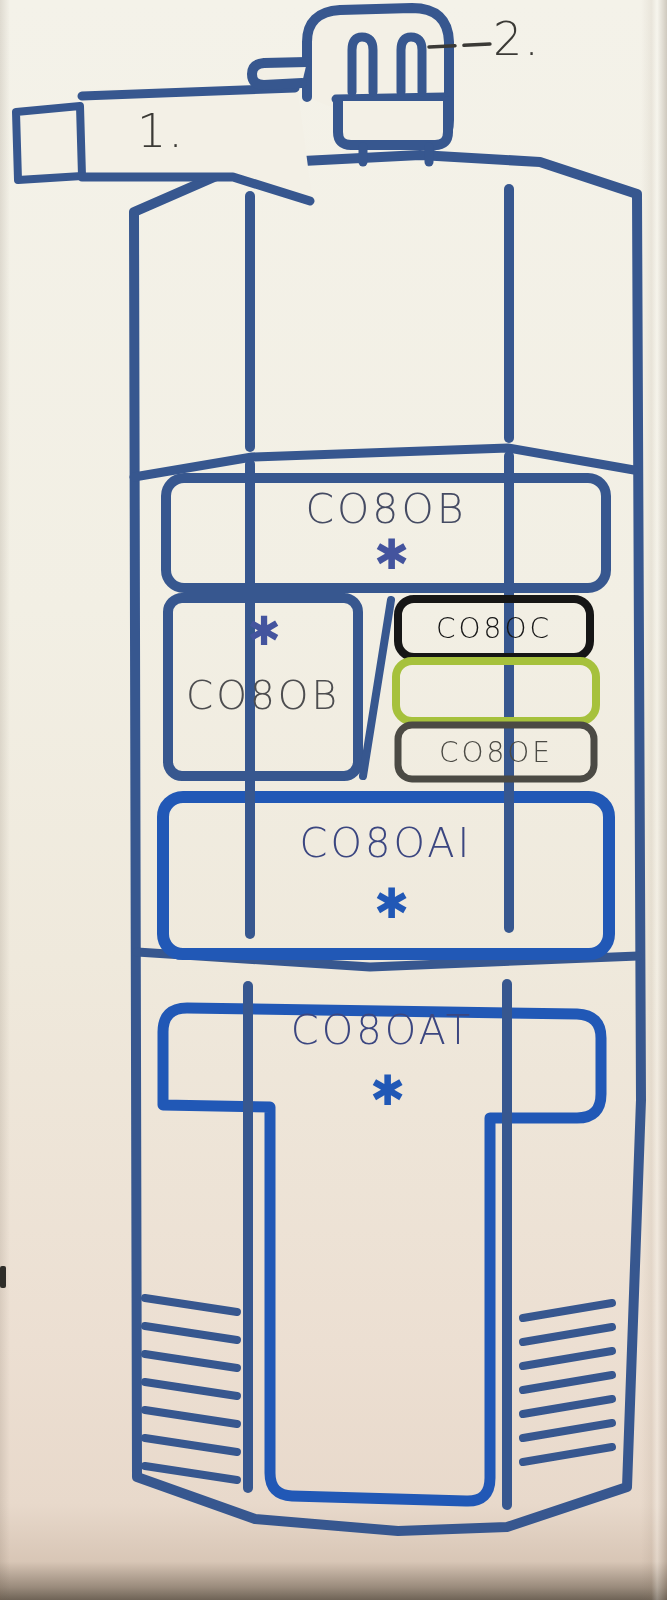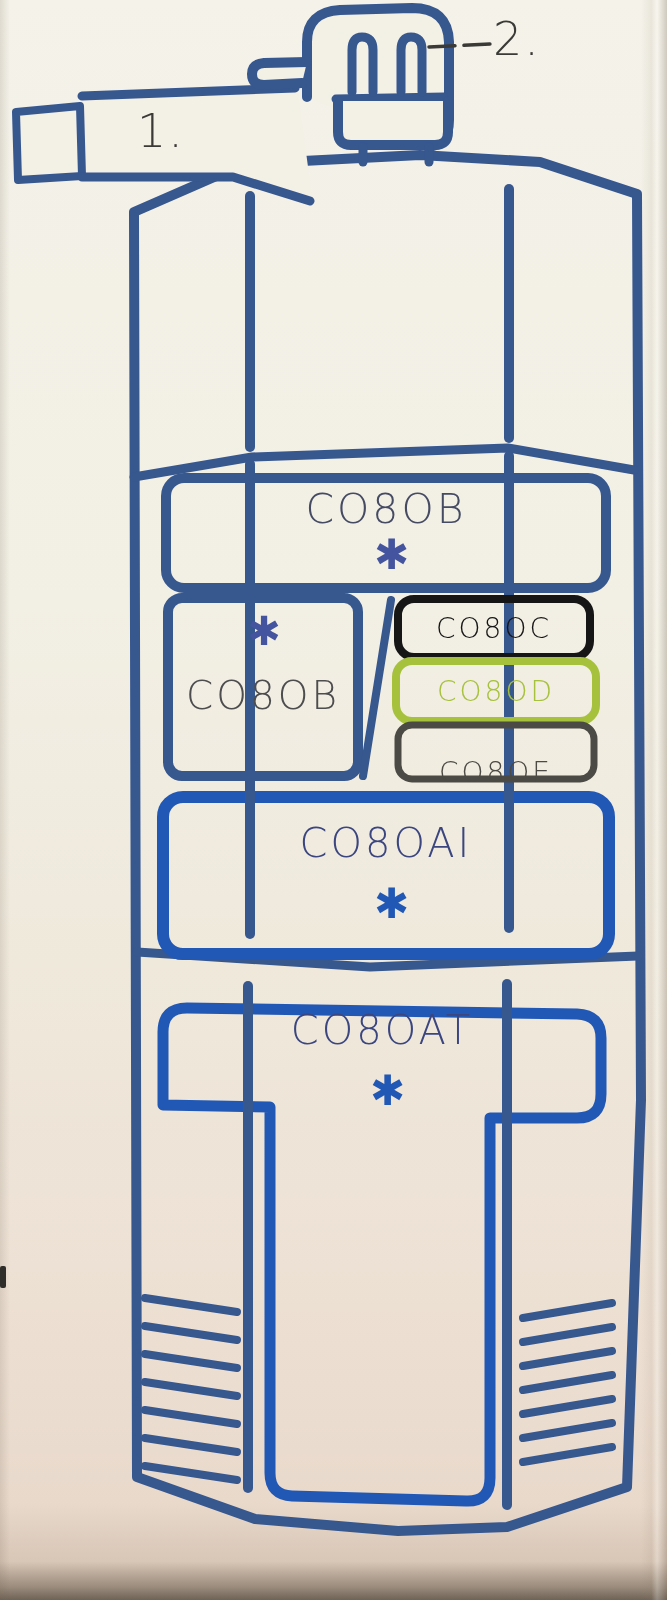--- a/index.html
+++ b/index.html
@@ -26,21 +26,21 @@
   .paperfill{fill:var(--paper,#f3f0e6);}
 
   .lbl{position:absolute;display:flex;align-items:center;justify-content:center;
        font-weight:200;white-space:nowrap;flex-direction:column;}
   .code{letter-spacing:3px;}
   .fs-wide{font-size:41px;color:var(--ink-dark,#454b63);}
   .fs-square{font-size:39px;color:var(--ink-gray,#4d4d4f);}
   .fs-pill{font-size:28px;}
   .c-black{color:var(--variant-c-black,#161616);}
   .c-green{color:var(--variant-d-green,#a6c13c);}
-  .c-gray{color:var(--variant-e-gray,#4b4a44);margin-top:20px;}
+  .c-gray{color:var(--variant-e-gray,#4b4a44);}
   .fs-accent{font-size:40px;color:var(--ink-blue-text,#3b4680);gap:16px;}
   .ast{font-weight:400;margin-left:14px;transform:translateY(-3px);}
   .ast-navy{color:var(--asterisk-navy,#44549e);font-size:42px;}
   .ast-blue{color:var(--accent-blue,#2158b6);font-size:42px;}
   .callout{position:absolute;font-size:46px;font-weight:200;color:var(--callout-ink,#3b3a36);letter-spacing:2px;}
   .ast-floating{position:absolute;width:54px;text-align:center;font-size:40px;font-weight:400;
                 color:var(--asterisk-navy,#44549e);}
 </style>
 </head>
 <body>
@@ -119,23 +119,20 @@
   </div>
 
   <div class="ast-floating" style="left:237px;top:608px;">✱</div>
   <div class="lbl fs-square code" style="left:168px;top:655px;width:190px;height:80px;">
     <span>CO8OB</span>
   </div>
 
   <div class="lbl fs-pill c-black code" style="left:398px;top:599px;width:192px;height:58px;">
     <span>CO8OC</span>
   </div>
-  <div class="lbl fs-pill c-green code" style="left:396px;top:661px;width:200px;height:60px;">
-    <span>CO8OD</span>
-  </div>
   <div class="lbl fs-pill c-gray code" style="left:398px;top:725px;width:196px;height:54px;">
     <span>CO8OE</span>
   </div>
 
   <div class="lbl fs-accent code" style="left:163px;top:797px;width:446px;height:157px;">
     <span>CO8OAI</span>
     <span class="ast ast-blue">✱</span>
   </div>
 
   <div class="lbl fs-accent code" style="left:163px;top:1010px;width:438px;height:104px;text-align:right;">

